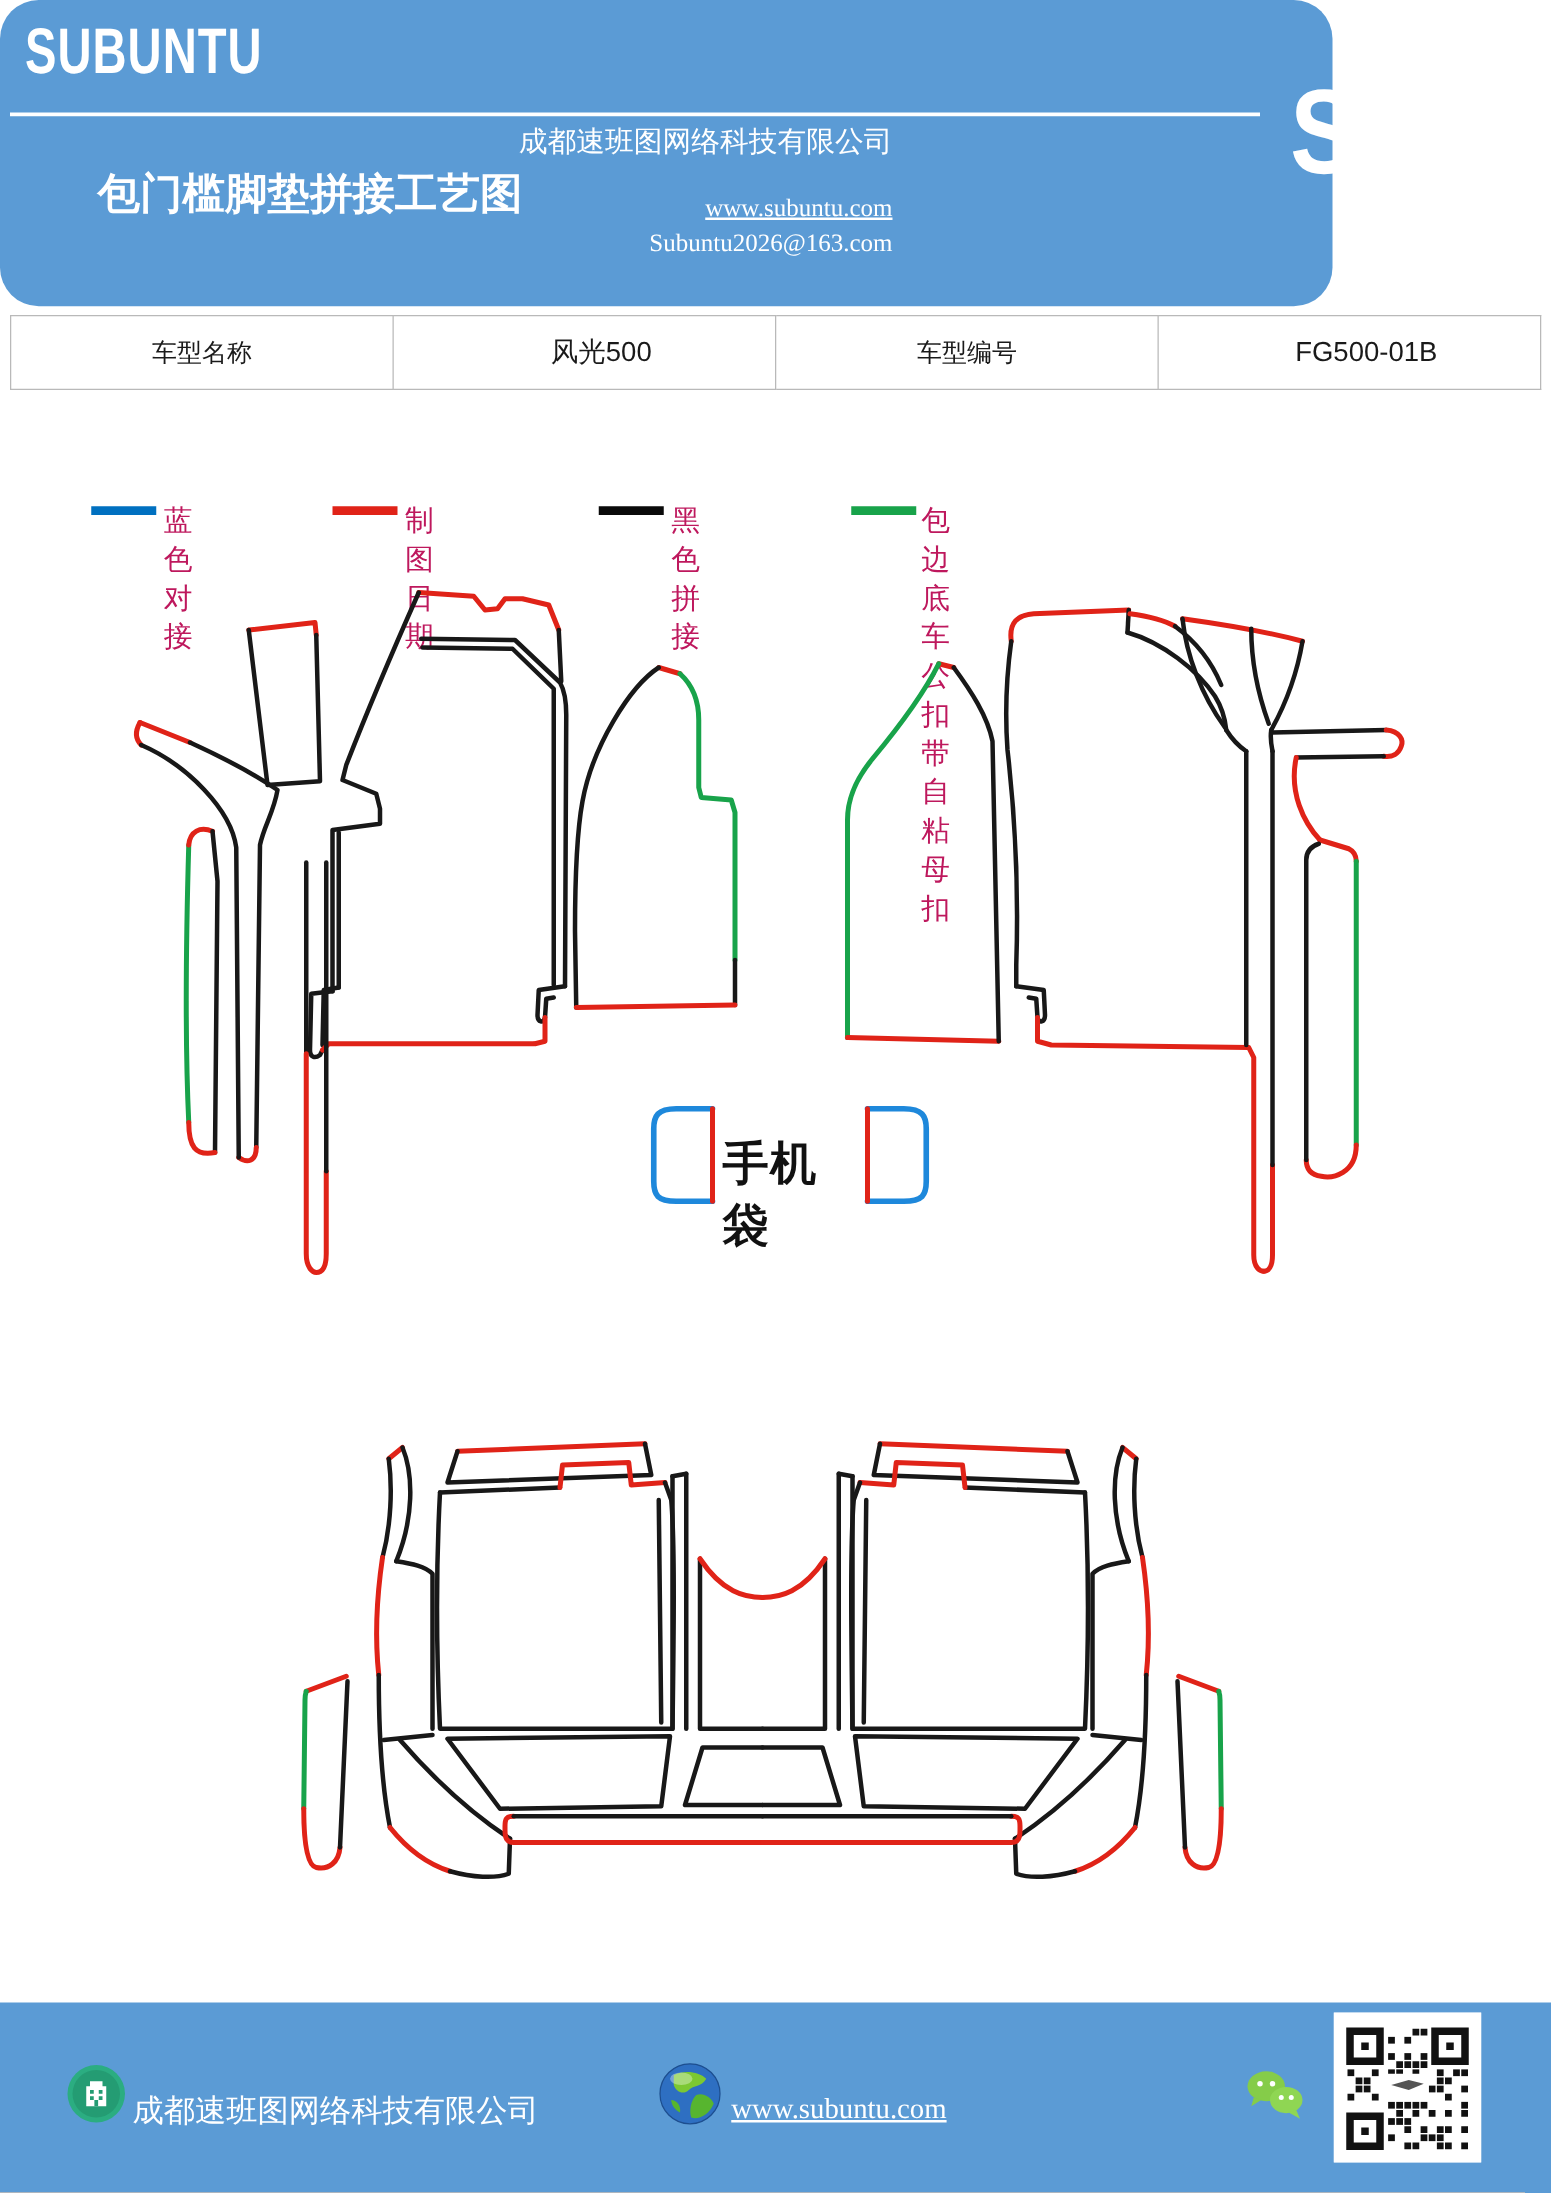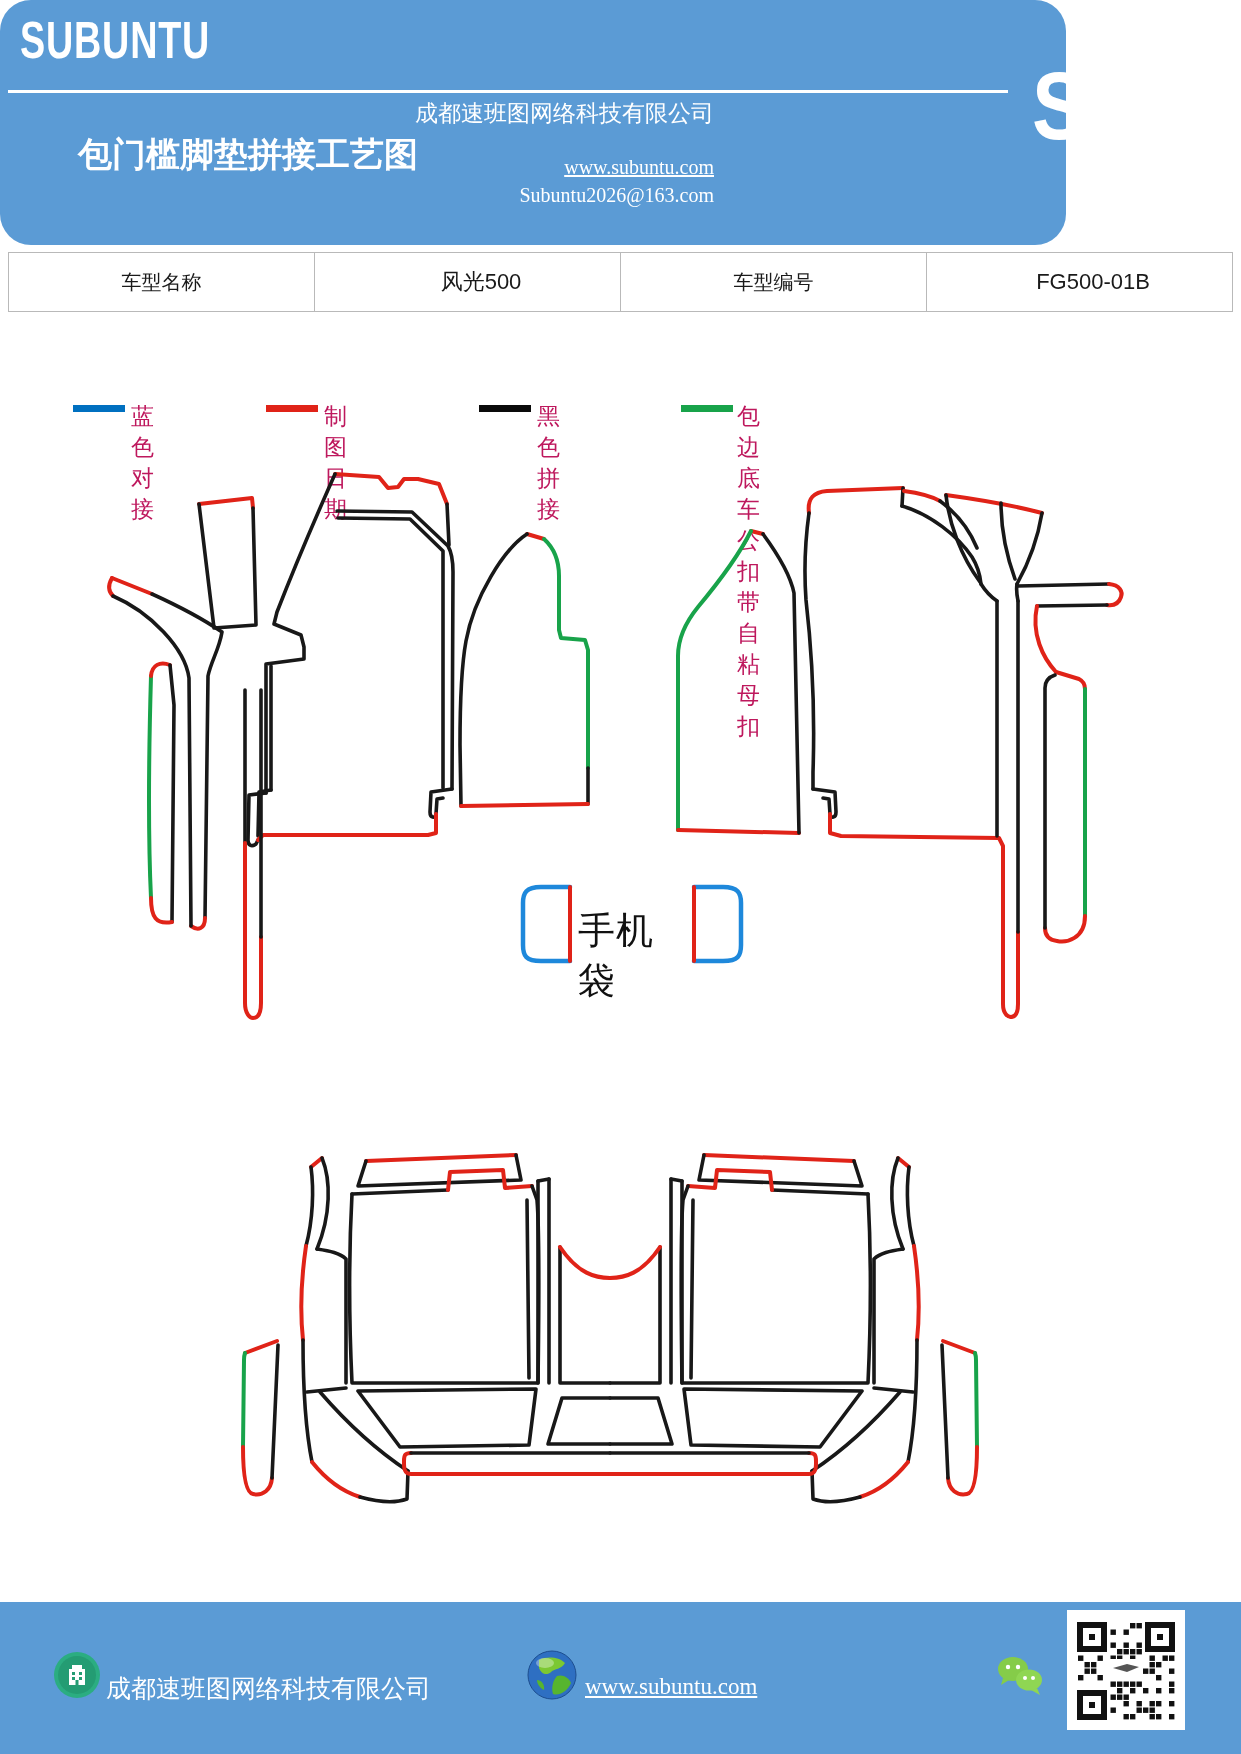--- a/index.html
+++ b/index.html
@@ -30,21 +30,21 @@
   .legend{position:absolute;left:0;top:0;}
   .lg-bar{position:absolute;top:405px;width:52px;height:7px;}
   .lg-txt{position:absolute;top:401px;font-size:23px;color:#be185d;
         font-family:"Liberation Serif","DejaVu Serif",serif;}
   
   #diag{position:absolute;left:0;top:0;width:1241px;height:1754px;}
   .k{fill:none;stroke:#181818;stroke-width:3.6;stroke-linecap:round;stroke-linejoin:round;}
   .r{fill:none;stroke:#E02318;stroke-width:4;stroke-linecap:round;stroke-linejoin:round;}
   .g{fill:none;stroke:#18A34A;stroke-width:4;stroke-linecap:round;stroke-linejoin:round;}
   .b{fill:none;stroke:#1E88DB;stroke-width:4.5;stroke-linecap:round;stroke-linejoin:round;}
-  .bag-label{position:absolute;left:578px;top:906px;width:110px;font-size:37px;font-weight:normal;
+  .bag-label{position:absolute;left:578px;top:906px;width:110px;font-size:37px;font-weight:bold;
         color:#111;font-family:"Liberation Serif","DejaVu Serif",serif;letter-spacing:1px;}
   
   .ftr{position:absolute;left:0;top:1602px;width:1241px;height:152px;background:#5B9BD5;}
   .ftr-company{position:absolute;left:106px;top:1672px;color:#fff;font-size:25px;
         font-family:"Liberation Serif","DejaVu Serif",serif;}
   .ftr-site{position:absolute;left:585px;top:1674px;color:#fff;font-size:23px;
         text-decoration:underline;font-family:"Liberation Serif","DejaVu Serif",serif;}
   .icn{position:absolute;}
   .qr{position:absolute;left:1067px;top:1610px;width:118px;height:120px;background:#fff;}
 </style>

